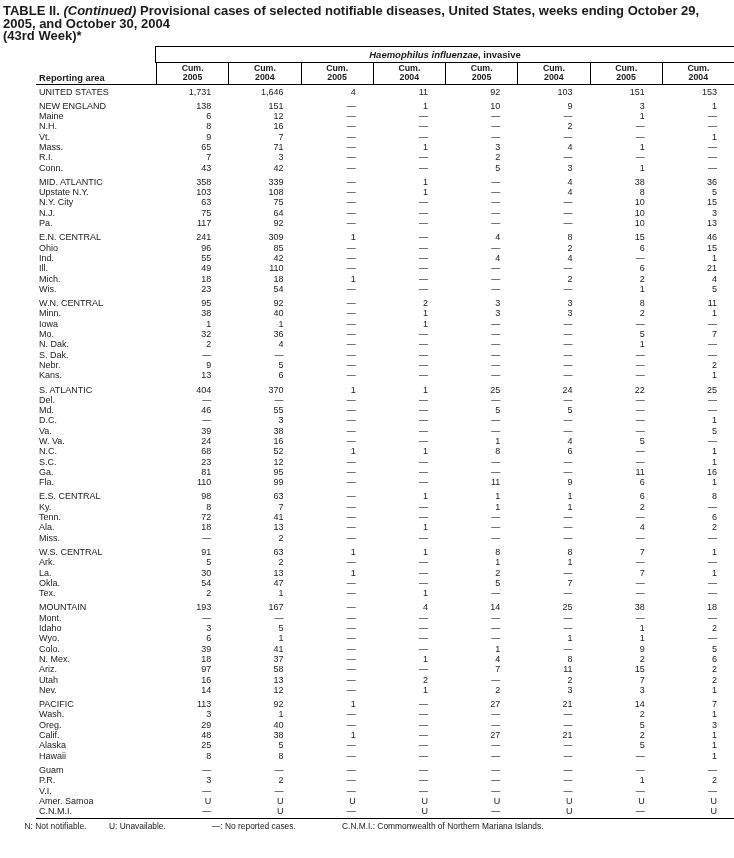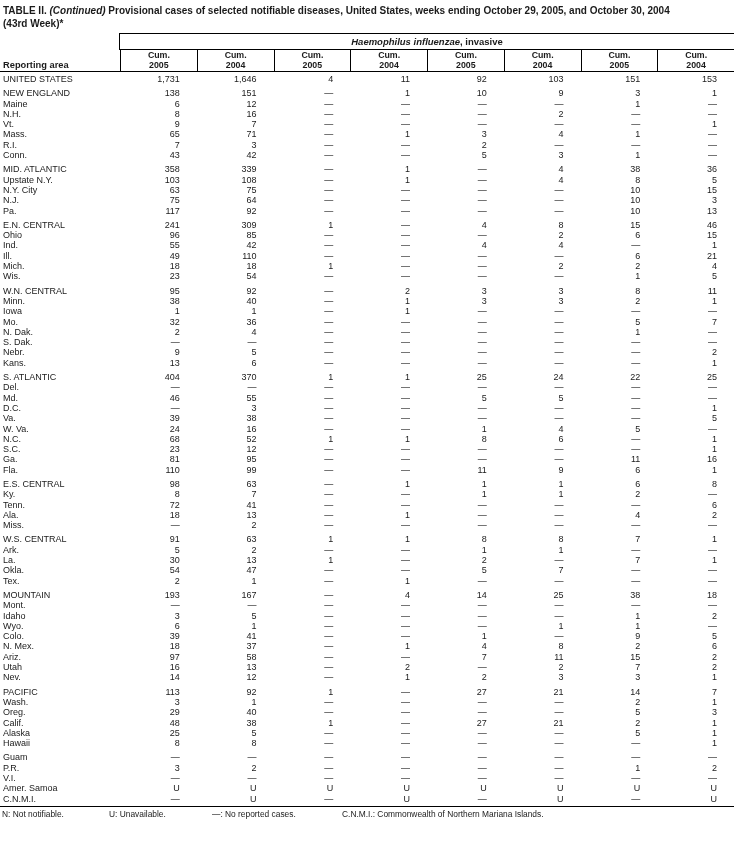--- a/index.html
+++ b/index.html
@@ -1,23 +1,23 @@
 <!DOCTYPE html>
 <html><head>
 <meta charset="utf-8">
 <style>
   * { margin:0; padding:0; box-sizing:border-box; }
   html,body { background:#ffffff; }
   body { width:734px; font-family:"Liberation Sans", sans-serif; color:#1b1b1b; }
   .page { position:relative; width:734px; height:858px; background:#fff; overflow:hidden; }
 
-  .title { padding:5px 4px 0 3px; font-size:10px; font-weight:bold; line-height:12.5px; }
+  .title { padding:5px 4px 0 3px; font-size:13px; font-weight:bold; line-height:12.5px; }
   .title .tbi { font-style:italic; }
 
-  .table { margin-top:3px; }
+  .table { margin-top:3px;padding-left:36px; }
   .grid { display:grid; grid-template-columns:120px repeat(8, 1fr); }
 
   
   .thead { border-bottom:1.5px solid #000; }
   .hc { font-weight:bold; font-size:9px; text-align:center; }
   .rowA { height:17px; }
   .rowA .stub { grid-column:1; border-right:1px solid #000; }
   .rowA .disease { grid-column:2 / 10; border-top:1.2px solid #000; border-bottom:1px solid #000; line-height:15px; font-size:9.5px; }
   .rowA .disease .ital { font-style:italic; }
   .rowB { height:15px; }
@@ -39,21 +39,21 @@
   .tbody { padding-top:2px; }
   .group + .group { margin-top:4px; }
   .row { height:10.3px; }
   .c { font-size:9px; line-height:10.3px; white-space:nowrap; }
   .c.area { padding-left:3px; text-align:left; }
   .c.val { text-align:right; padding-right:17px; }
 
   .bottom-rule { border-top:1.5px solid #000; margin-top:2px; }
 
   .fnotes { padding:2px 0 0 2px; font-size:8.4px; line-height:10px; }
-  .fn1 { display:inline-block; width:107px; }
+  .fn1 { display:inline-block; width:107px;text-align:center; }
   .fn2 { display:inline-block; width:103px; }
   .fn3 { display:inline-block; width:130px; }
 </style>
 </head>
 <body>
 
 <div class="page">
 
   <div class="title">
     <div class="tline">

